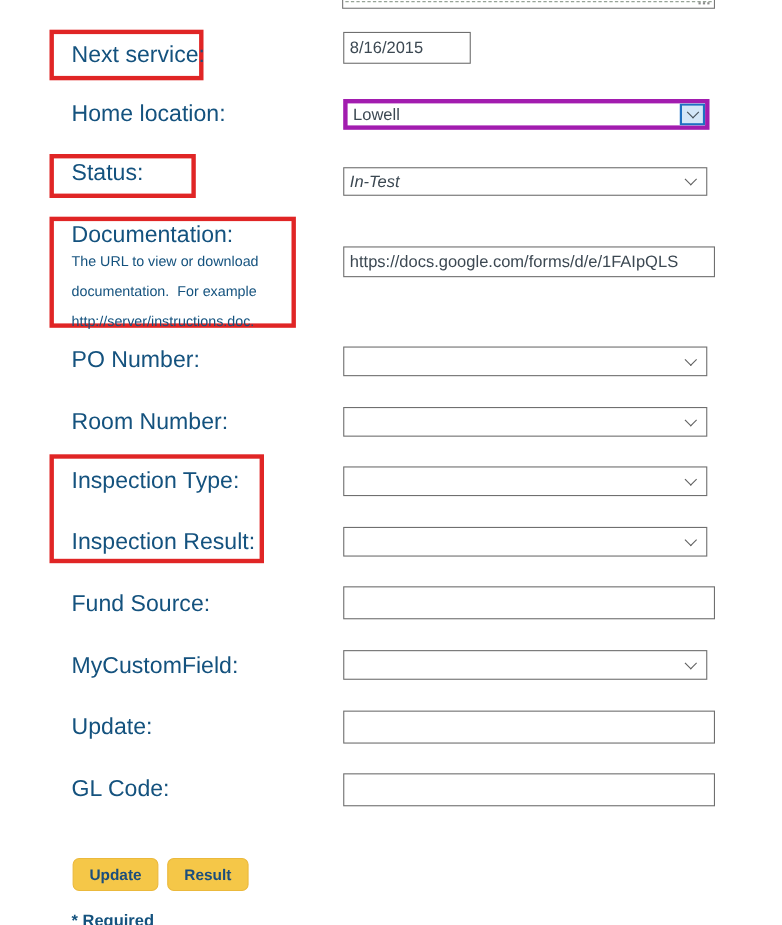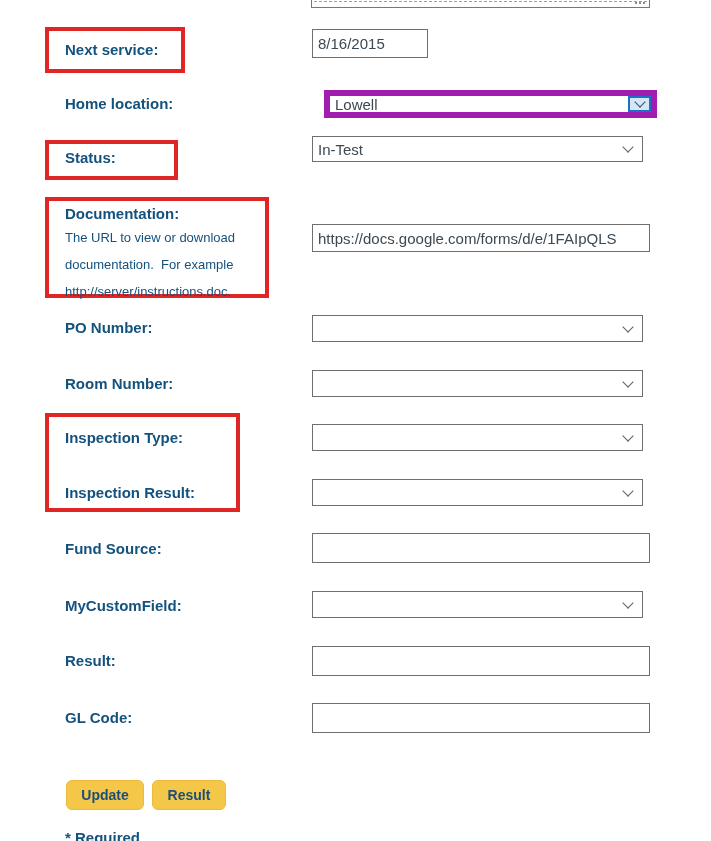--- a/index.html
+++ b/index.html
@@ -5,21 +5,21 @@
   html,body{margin:0;padding:0;}
   body{
     position:relative;
     width:711px;height:841px;
     background:#ffffff;
     overflow:hidden;
     font-family:"Liberation Sans", sans-serif;
   }
   .lbl{
     position:absolute;left:65px;
-    font-weight:bold;font-size:15px;line-height:17px;
+    font-weight:normal;font-size:21px;line-height:17px;
     color:#14527E;white-space:nowrap;
   }
   .help{
     position:absolute;left:65px;
     font-size:13px;line-height:16px;
     color:#14527E;white-space:nowrap;
   }
   .hbox{
     position:absolute;
     border:4px solid #E02525;
@@ -38,22 +38,21 @@
   }
   .sel{padding-right:24px;}
   .chev{
     position:absolute;right:10px;top:50%;
     width:7px;height:7px;margin-top:-6px;
     border-right:1.5px solid #5F5F5F;
     border-bottom:1.5px solid #5F5F5F;
     transform:rotate(45deg);
   }
   .sel-focused{
-    border:6px solid #a21caf;
-    margin-left:12px;
+    border:4px solid #a21caf;
   }
   .arrowbtn{
     position:absolute;right:0;top:0;bottom:0;width:23px;
     background:#D3E7F8;
     border:2px solid #1E70C2;
     box-sizing:border-box;
     display:flex;align-items:center;justify-content:center;
   }
   .arrowbtn .chev2{
     width:7px;height:7px;margin-top:-4px;
@@ -114,21 +113,21 @@
 
 <div class="lbl" style="top:95px;">Home location:</div>
 <div class="sel sel-focused" style="top:90px;width:333px;height:28px;">
   <span>Lowell</span>
   <span class="arrowbtn">
     <span class="chev2"></span>
   </span>
 </div>
 
 <div class="lbl" style="top:149px;">Status:</div>
-<div class="sel" style="top:136px;width:331px;height:26px;">
+<div class="sel" style="top:152px;width:331px;height:26px;font-style:italic;">
   <span>In-Test</span>
   <span class="chev"></span>
 </div>
 
 <div class="lbl" style="top:205px;">Documentation:</div>
 <div class="help" style="top:230px;">The URL to view or download</div>
 <div class="help" style="top:257px;">documentation.&nbsp; For example</div>
 <div class="help" style="top:284px;text-align:right;">http://server/instructions.doc.</div>
 <div class="tbox" style="top:200px;width:338px;height:28px;margin-top:24px;">
   <span>https://docs.google.com/forms/d/e/1FAIpQLS</span>
@@ -162,21 +161,21 @@
 <div class="tbox" style="top:533px;width:338px;height:30px;">
   <span></span>
 </div>
 
 <div class="lbl" style="top:597px;">MyCustomField:</div>
 <div class="sel" style="top:591px;width:331px;height:27px;">
   <span></span>
   <span class="chev"></span>
 </div>
 
-<div class="lbl" style="top:652px;">Result:</div>
+<div class="lbl" style="top:652px;">Update:</div>
 <div class="tbox" style="top:646px;width:338px;height:30px;">
   <span></span>
 </div>
 
 <div class="lbl" style="top:709px;">GL Code:</div>
 <div class="tbox" style="top:703px;width:338px;height:30px;">
   <span></span>
 </div>
 
 <div class="btn" style="left:66px;width:78px;">Update</div>

